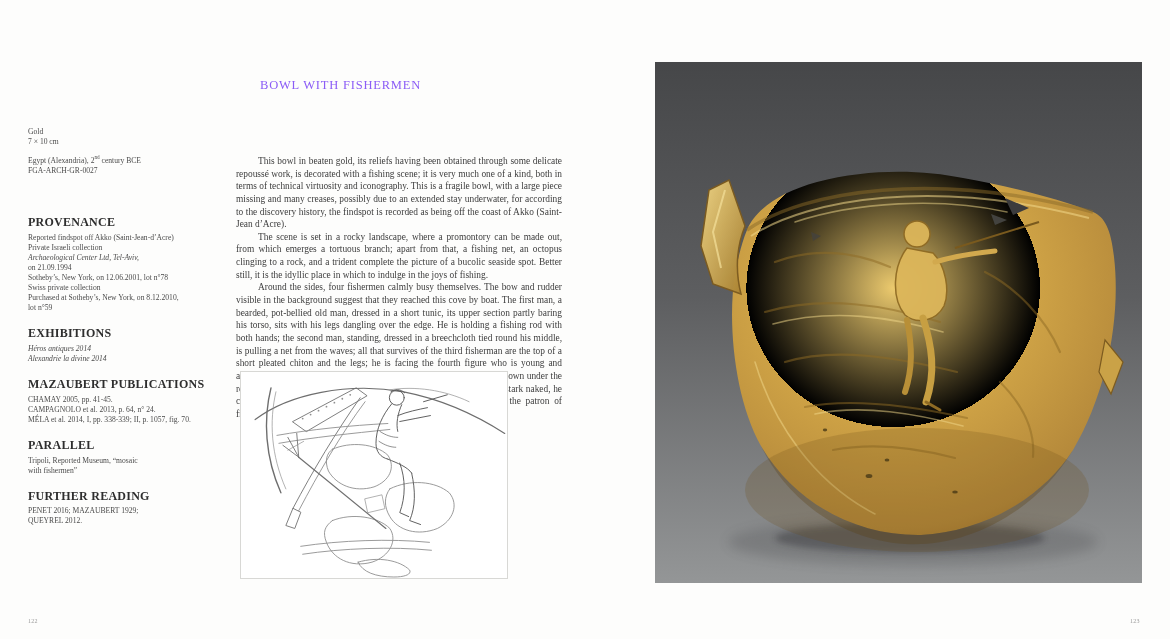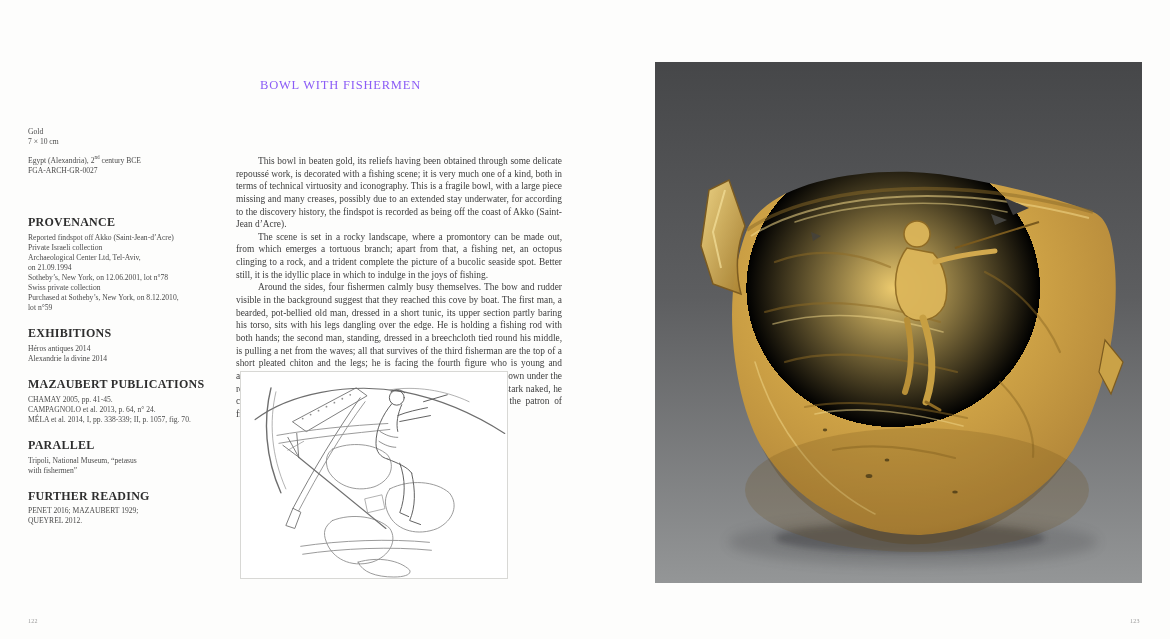--- a/index.html
+++ b/index.html
@@ -9,21 +9,21 @@
     font-family:"Liberation Serif","DejaVu Serif",serif;
     color:#3f3f3f;
   }
   
   .sidebar{position:absolute;left:28px;top:127px;width:180px;font-size:7.6px;line-height:1.32;color:#4a4a4a;}
   .sidebar .tomb-line{margin:0;}
   .tomb-gap{height:9px;}
   .tomb-gap-big{height:26px;}
   .sb-heading{font-weight:bold;color:#2e2e2e;letter-spacing:.25px;margin:13px 0 2px 0;font-size:12px;}
   .sb-line{margin:0;}
-  .sb-line.italic{}
+  .sb-line.italic{font-style:italic;}
   sup{font-size:5.2px;line-height:0;}
   
   .cat-title{position:absolute;left:236px;top:60px;margin:0;font-size:13.5px;font-weight:normal;color:#3a3a3a;letter-spacing:.3px;}
   .cat-title .cat-name{font-weight:bold;}
   .cat-subtitle{position:absolute;left:260px;top:78px;margin:0;font-size:12.5px;font-weight:normal;color:#8b5cf6;letter-spacing:.8px;}
   
   .body-text{position:absolute;left:236px;top:127px;width:326px;font-size:9.4px;line-height:1.345;text-align:justify;color:#3d3d3d;margin-top:28px;}
   .body-text p{margin:0;text-indent:22px;}
   
   .drawing-fig{position:absolute;left:240px;top:371px;width:268px;height:208px;margin:0;background:#ffffff;border:1px solid #d8d8d5;box-sizing:border-box;}
@@ -59,21 +59,21 @@
         <p class="sb-line">Purchased at Sotheby’s, New York, on 8.12.2010,</p>
         <p class="sb-line">lot n°59</p>
         <div class="sb-heading">EXHIBITIONS</div>
         <p class="sb-line italic">Héros antiques 2014</p>
         <p class="sb-line italic">Alexandrie la divine 2014</p>
         <div class="sb-heading">MAZAUBERT PUBLICATIONS</div>
         <p class="sb-line">CHAMAY 2005, pp. 41-45.</p>
         <p class="sb-line">CAMPAGNOLO et al. 2013, p. 64, n° 24.</p>
         <p class="sb-line">MÉLA et al. 2014, I, pp. 338-339; II, p. 1057, fig. 70.</p>
         <div class="sb-heading">PARALLEL</div>
-        <p class="sb-line">Tripoli, National Museum, “petasus</p>
+        <p class="sb-line">Tripoli, Reported Museum, “mosaic</p>
         <p class="sb-line">with fishermen”</p>
         <div class="sb-heading">FURTHER READING</div>
         <p class="sb-line">PENET 2016; MAZAUBERT 1929;</p>
         <p class="sb-line">QUEYREL 2012.</p>
       </div>
   </aside>
 
   <h2 class="cat-subtitle">BOWL WITH FISHERMEN</h2>
 
   <div class="body-text" id="body-paragraphs">

